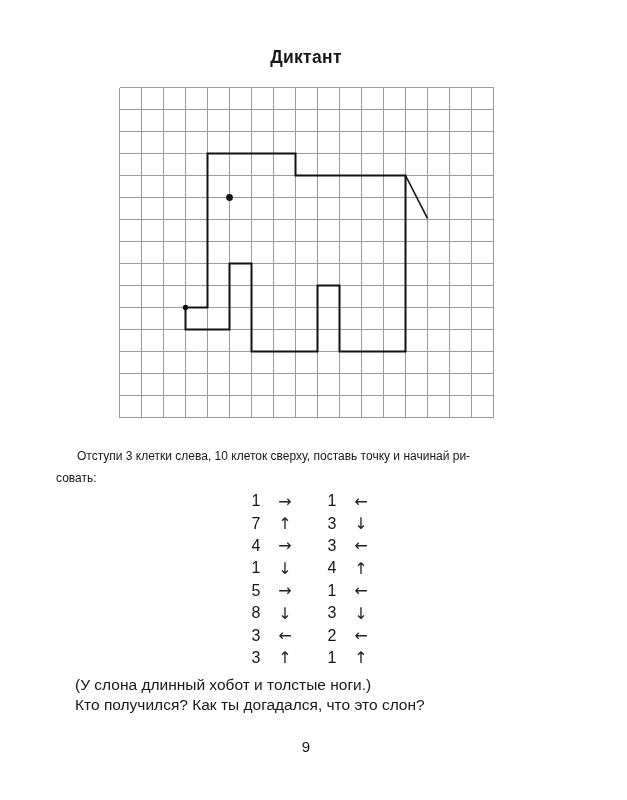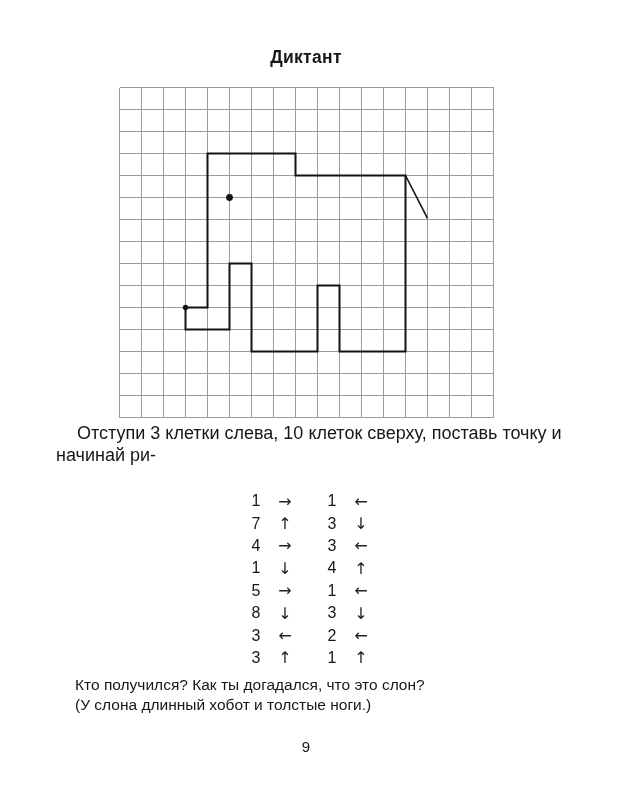--- a/index.html
+++ b/index.html
@@ -24,23 +24,23 @@
     letter-spacing: 0.3px;
   }
   .grid-wrap {
     position: absolute;
     left: 119px;
     top: 87px;
   }
   .intro {
     position: absolute;
     left: 56px;
-    top: 422px;
+    top: 445px;
     width: 515px;
-    font-size: 18px;
+    font-size: 12px;
     line-height: 22px;
   }
   .intro .l1 { text-indent: 21px; }
   .dict-table {
     position: absolute;
     left: 243px;
     top: 490px;
   }
   .drow {
     display: grid;
@@ -121,20 +121,21 @@
         </g>
         <polyline points="66.5,220.5 88.5,220.5 88.5,66.5 176.5,66.5 176.5,88.5 286.5,88.5 286.5,264.5 220.5,264.5 220.5,198.5 198.5,198.5 198.5,264.5 132.5,264.5 132.5,176.5 110.5,176.5 110.5,242.5 66.5,242.5 66.5,220.5" fill="none" stroke="#121212" stroke-width="2" stroke-linejoin="miter" stroke-linecap="square"></polyline>
         <line x1="286.5" y1="88.5" x2="308.5" y2="131.4" stroke="#121212" stroke-width="1.6"></line>
         <circle cx="66.5" cy="220.5" r="2.7" fill="#121212"></circle>
         <circle cx="110.5" cy="110.5" r="3.4" fill="#121212"></circle>
       </svg>
   </div>
 
   <div class="intro">
     <div class="l1">Отступи 3 клетки слева, 10 клеток сверху, поставь точку и начинай ри-</div>
+    <div class="l2">совать:</div>
   </div>
 
   <div class="dict-table">
     <div class="drow">
       <span class="num">1</span>
       <span class="arr">→</span>
       <span></span>
       <span class="num">1</span>
       <span class="arr">←</span>
     </div>
@@ -183,19 +184,19 @@
     <div class="drow">
       <span class="num">3</span>
       <span class="arr">↑</span>
       <span></span>
       <span class="num">1</span>
       <span class="arr">↑</span>
     </div>
   </div>
 
   <div class="questions">
+    <div>(У слона длинный хобот и толстые ноги.)</div>
     <div>Кто получился? Как ты догадался, что это слон?</div>
-    <div>(У слона длинный хобот и толстые ноги.)</div>
   </div>
 
   <div class="page-num">9</div>
 
 </div>
 
 </body></html>

